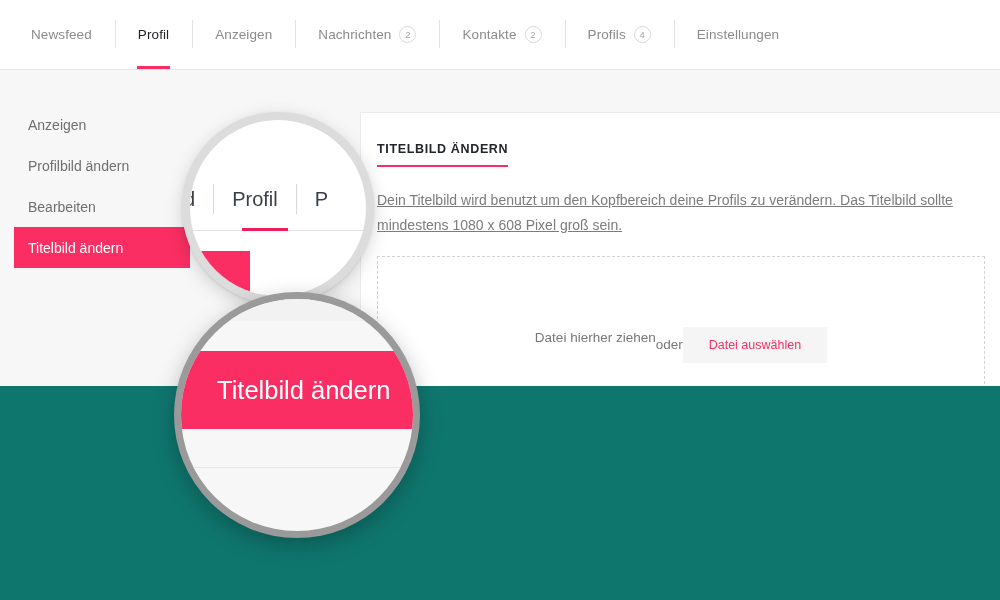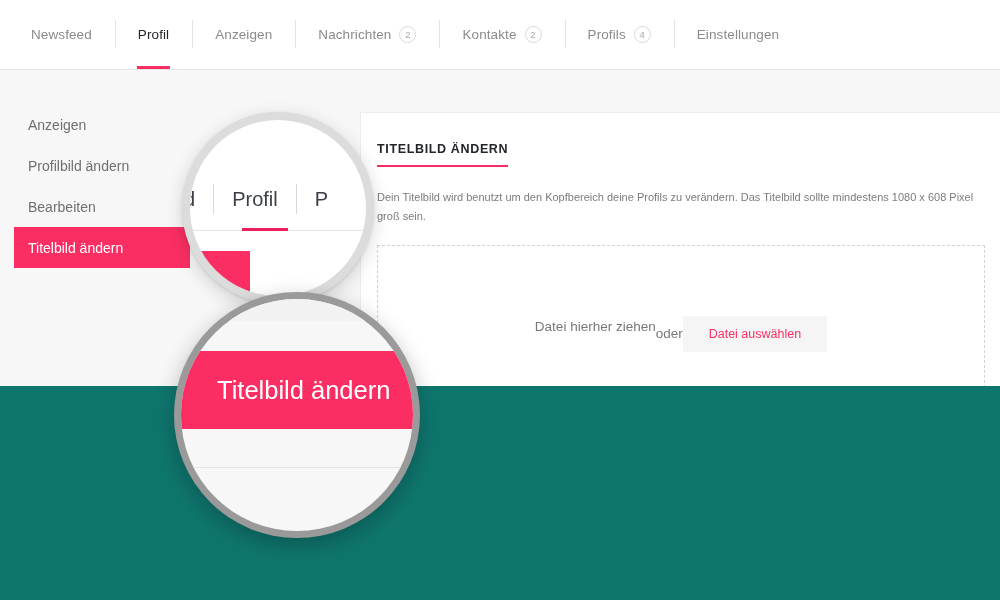--- a/index.html
+++ b/index.html
@@ -128,23 +128,24 @@
     font-size: 12.5px;
     font-weight: bold;
     color: #22252a;
     letter-spacing: .65px;
     padding-bottom: 9px;
     border-bottom: 2px solid #fa2e63;
   }
   #card-desc {
     margin-top: 21px;
     width: 610px;
-    font-size: 11px;
+    font-size: 14px;
     line-height: 1.77;
     color: #7c7c7c;
+    text-decoration: underline;
   }
   #dropzone {
     margin-top: 18px;
     width: 608px;
     height: 163px;
     border: 1px dashed #d2d2d2;
     display: flex;
     flex-direction: row;
     align-items: center;
     justify-content: center;

